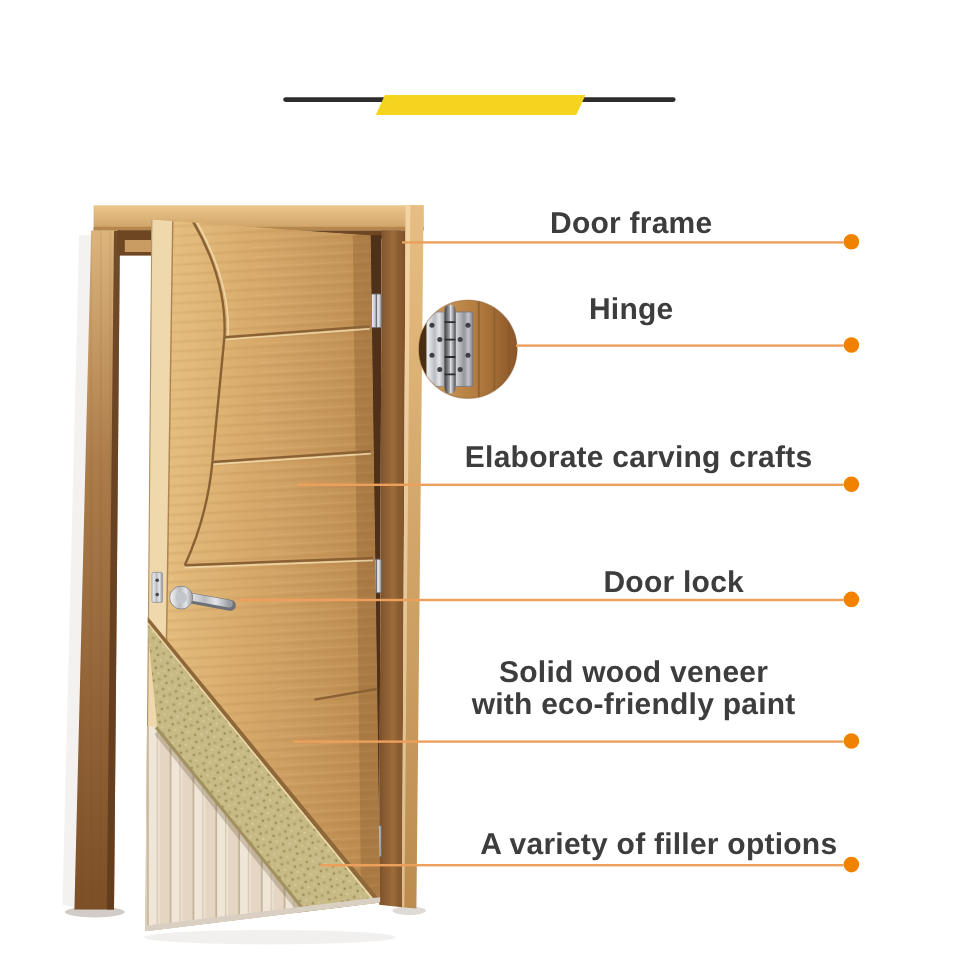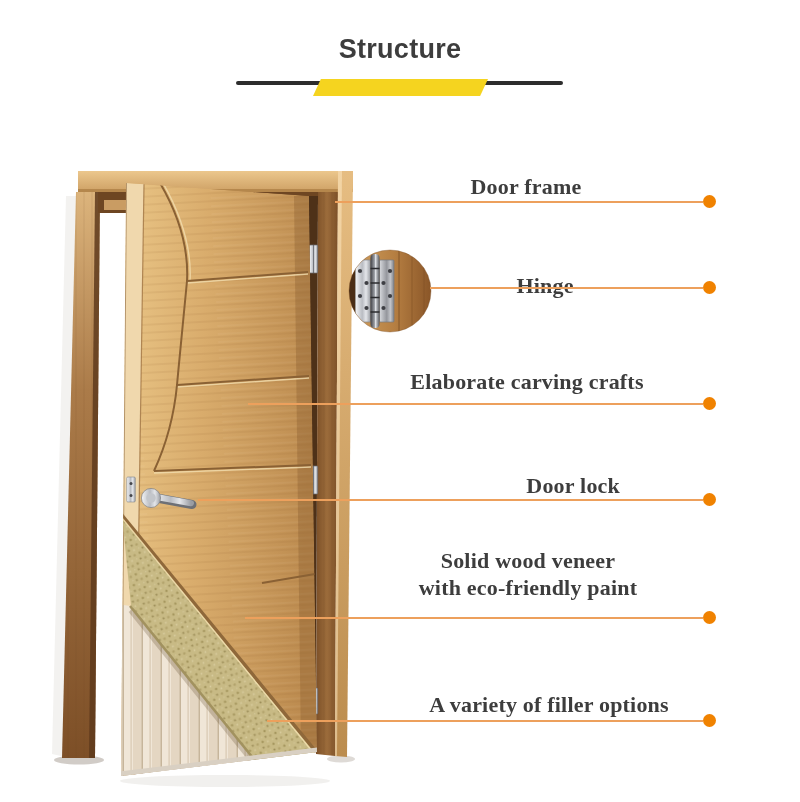--- a/index.html
+++ b/index.html
@@ -16,24 +16,23 @@
     position:absolute;left:236px;top:81px;width:327px;height:4px;border-radius:2px;
     background:var(--divider-dark,#2d2d2d);
   }
   .divider-accent{
     position:absolute;left:313px;top:79px;width:175px;height:17px;
     background:var(--highlight-yellow,#f5d41f);
     clip-path:polygon(4.5% 0,100% 0,95.5% 100%,0 100%);
   }
 
   .callout-label{
-    position:absolute;text-align:center;font-size:22px;font-weight:600;
+    position:absolute;text-align:center;font-size:25px;font-weight:600;
     line-height:27px;white-space:pre-line;letter-spacing:.2px;
     color:var(--text-dark,#3d3d3d);
-    font-family:Liberation Serif, serif;
   }
   .callout-line{
     position:absolute;height:2px;background:var(--line-orange,#eda05c);
   }
   .callout-dot{
     position:absolute;width:13px;height:13px;border-radius:50%;
     background:var(--accent-orange,#f08200);
   }
 </style>
 </head>
@@ -224,38 +223,37 @@
           <circle cx="390" cy="271" r="2.1"></circle>
             <circle cx="383.5" cy="283" r="2.1"></circle>
           <circle cx="390" cy="296" r="2.1"></circle>
             <circle cx="383.5" cy="308" r="2.1"></circle>
         </g>
       </g>
       <circle cx="390" cy="291" r="41" fill="none" stroke="rgba(120,75,35,0.35)" stroke-width="1"></circle>
     </g>
   </svg>
 
-  <div class="page-title">Structure</div>
   <div class="divider-bar"></div>
   <div class="divider-accent"></div>
 
   <div>
     <div class="callout-label" style="left:396px;top:173px;width:260px;">Door frame</div>
     <div class="callout-line" style="left:335px;top:201px;width:368px;"></div>
     <div class="callout-dot" style="left:703px;top:195px;"></div>
   </div>
 
   <div>
-    <div class="callout-label" style="left:396px;top:272px;width:260px;margin-left:19px;">Hinge</div>
+    <div class="callout-label" style="left:396px;top:245px;width:260px;">Hinge</div>
     <div class="callout-line" style="left:430px;top:287px;width:273px;"></div>
     <div class="callout-dot" style="left:703px;top:281px;"></div>
   </div>
 
   <div>
-    <div class="callout-label" style="left:377px;top:368px;width:300px;">Elaborate carving crafts</div>
+    <div class="callout-label" style="left:377px;top:368px;width:300px;text-align:right;">Elaborate carving crafts</div>
     <div class="callout-line" style="left:248px;top:403px;width:455px;"></div>
     <div class="callout-dot" style="left:703px;top:397px;"></div>
   </div>
 
   <div>
     <div class="callout-label" style="left:380px;top:472px;width:240px;text-align:right;">Door lock</div>
     <div class="callout-line" style="left:198px;top:499px;width:505px;"></div>
     <div class="callout-dot" style="left:703px;top:493px;"></div>
   </div>
 

